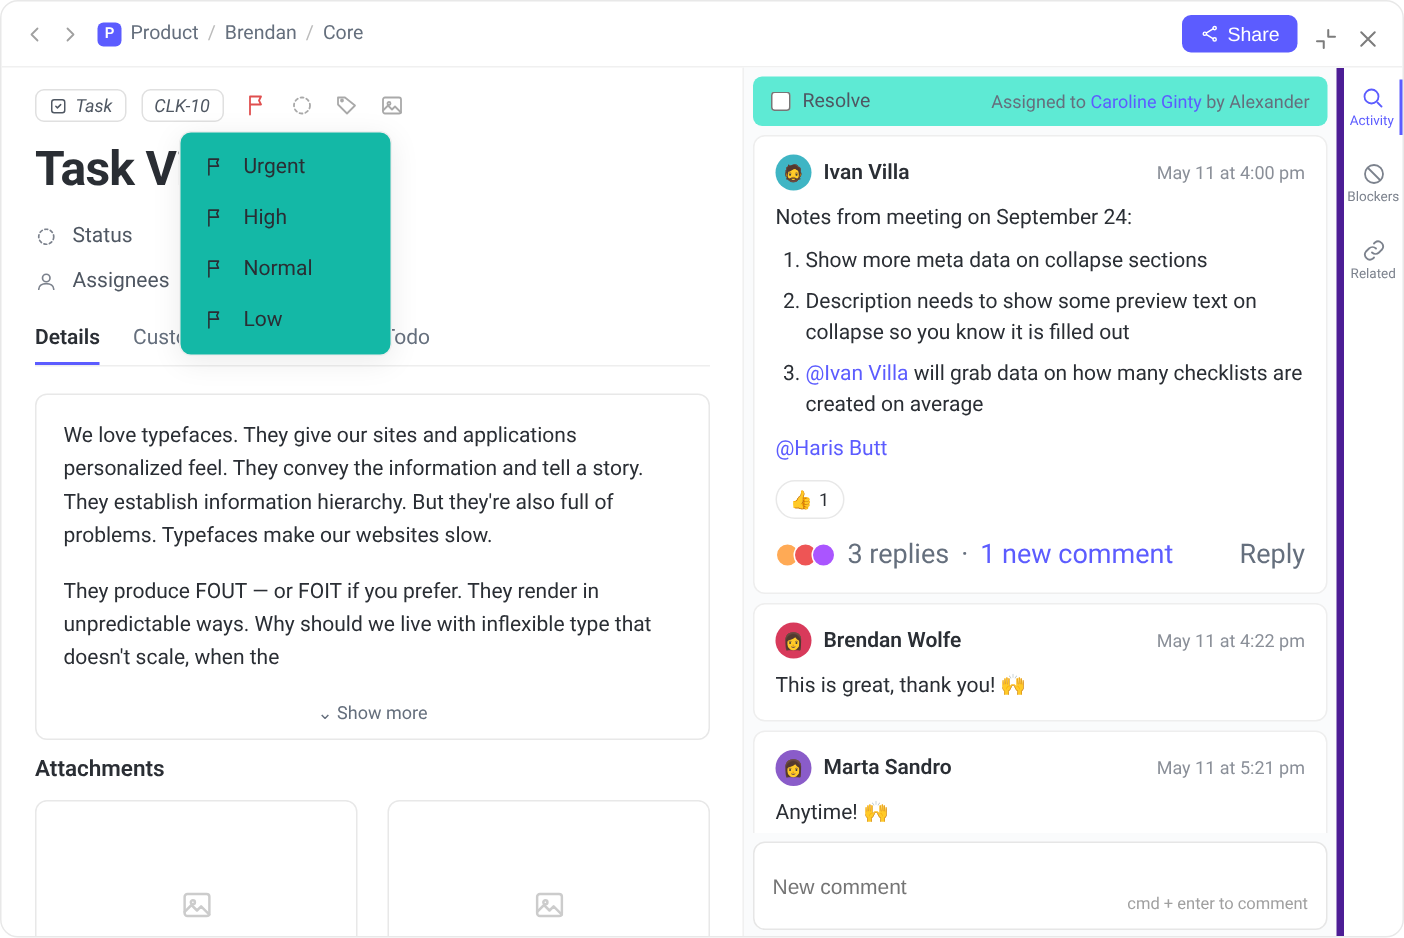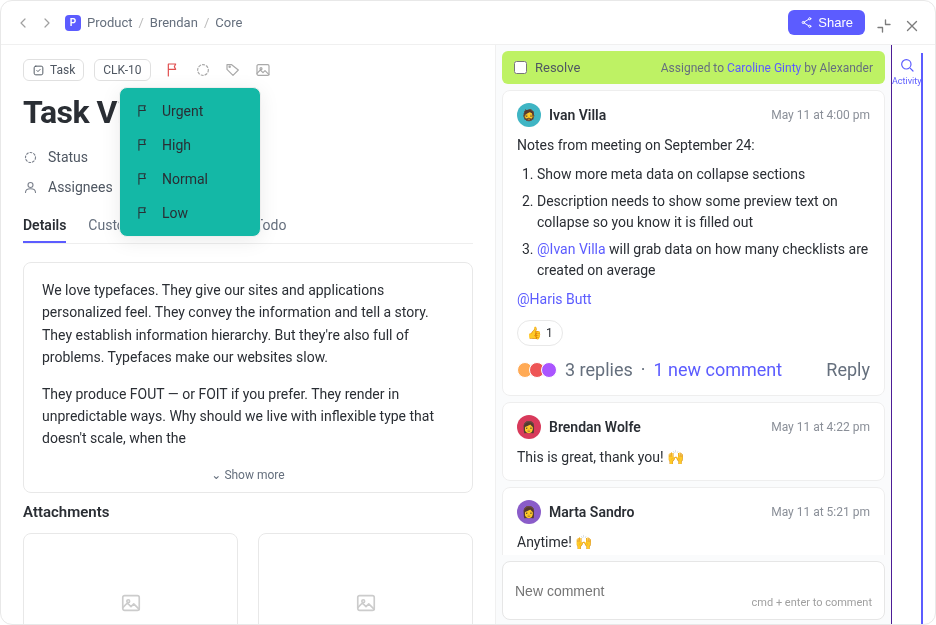--- a/index.html
+++ b/index.html
@@ -11,21 +11,21 @@
 .breadcrumb { display:flex; align-items:center; gap:6px; font-size: 13px; color: #656f7d; }
 .bc-icon { width:16px; height:16px; background:#5c5cff; border-radius:4px; color:#fff; display:flex; align-items:center; justify-content:center; font-size:10px; font-weight:600; }
 .bc-sep { color:#bbb; }
 .topbar-right { margin-left:auto; display:flex; align-items:flex-end; gap:10px; }
 .share-btn { background:#5c5cff; color:#fff; border:none; border-radius:6px; padding:5px 12px; font-size:13px; font-weight:500; display:flex; align-items:center; gap:5px; cursor:pointer; }
 .icon-btn { width:18px; height:18px; color:#7c7c7c; cursor:pointer; display:flex; align-items:center; justify-content:center; }
 
 .main { display:flex; height: calc(625px - 44px); }
 
 .left { flex:1; min-width:0; padding: 14px 22px; overflow-y:auto; position:relative; }
-.task-meta-row { display:flex; align-items:center; gap:10px; margin-bottom:12px; }
+.task-meta-row { display:flex; align-items:center; gap:10px; margin-bottom:12px;font-style:italic; }
 .task-badge { border:1px solid #e0e0e0; border-radius:6px; padding:3px 8px; font-size:12px; display:flex; align-items:center; gap:5px; color:#4f5762; }
 .meta-icons { display:flex; gap:14px; margin-left:4px; }
 .meta-icon { width:16px; height:16px; color:#a9a9a9; cursor:pointer; }
 .flag-red { color:#e04f4f; }
 
 .title { font-size: 32px; font-weight: 700; margin-bottom: 18px; letter-spacing:-0.5px; }
 
 .prop-row { display:flex; align-items:center; gap:10px; font-size:14px; color:#4f5762; margin-bottom:14px; }
 .prop-row svg { width:15px; height:15px; color:#7c828d; }
 
@@ -42,21 +42,21 @@
 .attach-grid { display:flex; gap:20px; }
 .attach { flex:1; height:140px; border:1px solid #e8e8e8; border-radius:8px; display:flex; align-items:center; justify-content:center; color:#ccc; cursor:pointer; }
 
 
 .dropdown { position:absolute; top:42px; left:118px; width:142px; background:#14b8a6; border:1px solid #eee; border-radius:8px; box-shadow:0 4px 20px rgba(0,0,0,0.08); padding:6px 0; z-index:10; }
 .dd-item { display:flex; align-items:center; gap:12px; padding:9px 16px; font-size:14px; cursor:pointer; }
 .dd-flag { width:14px; height:14px; }
 
 
 .right { width:396px; border-left:1px solid #f0f0f0; display:flex; flex-direction:column; background:#fafbfc; padding:6px; }
-.resolve-bar { background:#bef264; border-radius:6px; padding:9px 12px; display:flex; align-items:center; font-size:13px; color:#4f5762; margin-bottom:6px; }
+.resolve-bar { background:#5eead4; border-radius:6px; padding:9px 12px; display:flex; align-items:center; font-size:13px; color:#4f5762; margin-bottom:6px; }
 .resolve-bar input { margin-right:8px; }
 .assigned { margin-left:auto; font-size:12px; color:#656f7d; }
 .assigned a { color:#5c5cff; text-decoration:none; }
 
 .comments { flex:1; overflow-y:auto; display:flex; flex-direction:column; gap:6px;}
 .comment { background:#fff; border:1px solid #eee; border-radius:8px; padding:12px 14px; }
 .c-head { display:flex; align-items:center; gap:8px; margin-bottom:8px; }
 .avatar { width:24px; height:24px; border-radius:50%; background:#ccc; display:flex; align-items:center; justify-content:center; color:#fff; font-size:11px; font-weight:600; }
 .c-name { font-weight:600; font-size:14px; }
 .c-time { margin-left:auto; font-size:12px; color:#8a8f98; }
@@ -72,21 +72,21 @@
 .mini-av:nth-child(2){ background:#e55; }
 .mini-av:nth-child(3){ background:#a5f; }
 .new-comment { color:#5c5cff; }
 .reply-link { margin-left:auto; cursor:pointer; }
 
 .composer { background:#fff; border:1px solid #e6e6e6; border-radius:8px; padding:10px 12px; display:flex; align-items:center; margin-top:6px; }
 .composer input { border:none; flex:1; font-size:14px; outline:none; color:#888; }
 .composer-hint { font-size:11px; color:#a0a0a0;margin-top:24px; }
 
 
-.rail { width:44px; border-left:1px solid #4c1d95; display:flex; flex-direction:row; padding-top:8px; gap:14px; }
+.rail { width:44px; border-left:5px solid #4c1d95; display:flex; flex-direction:column; align-items:center; padding-top:8px; gap:14px; }
 .rail-item { display:flex; flex-direction:column; align-items:center; gap:3px; font-size:9px; color:#7c828d; cursor:pointer; width:100%; padding:4px 0; }
 .rail-item.active { color:#5c5cff; border-right:2px solid #5c5cff; }
 .rail-item svg { width:16px; height:16px; }
 
 svg { fill:none; stroke:currentColor; stroke-width:1.8; stroke-linecap:round; stroke-linejoin:round; }
 </style>
 </head>
 <body>
 
 <div class="topbar">

